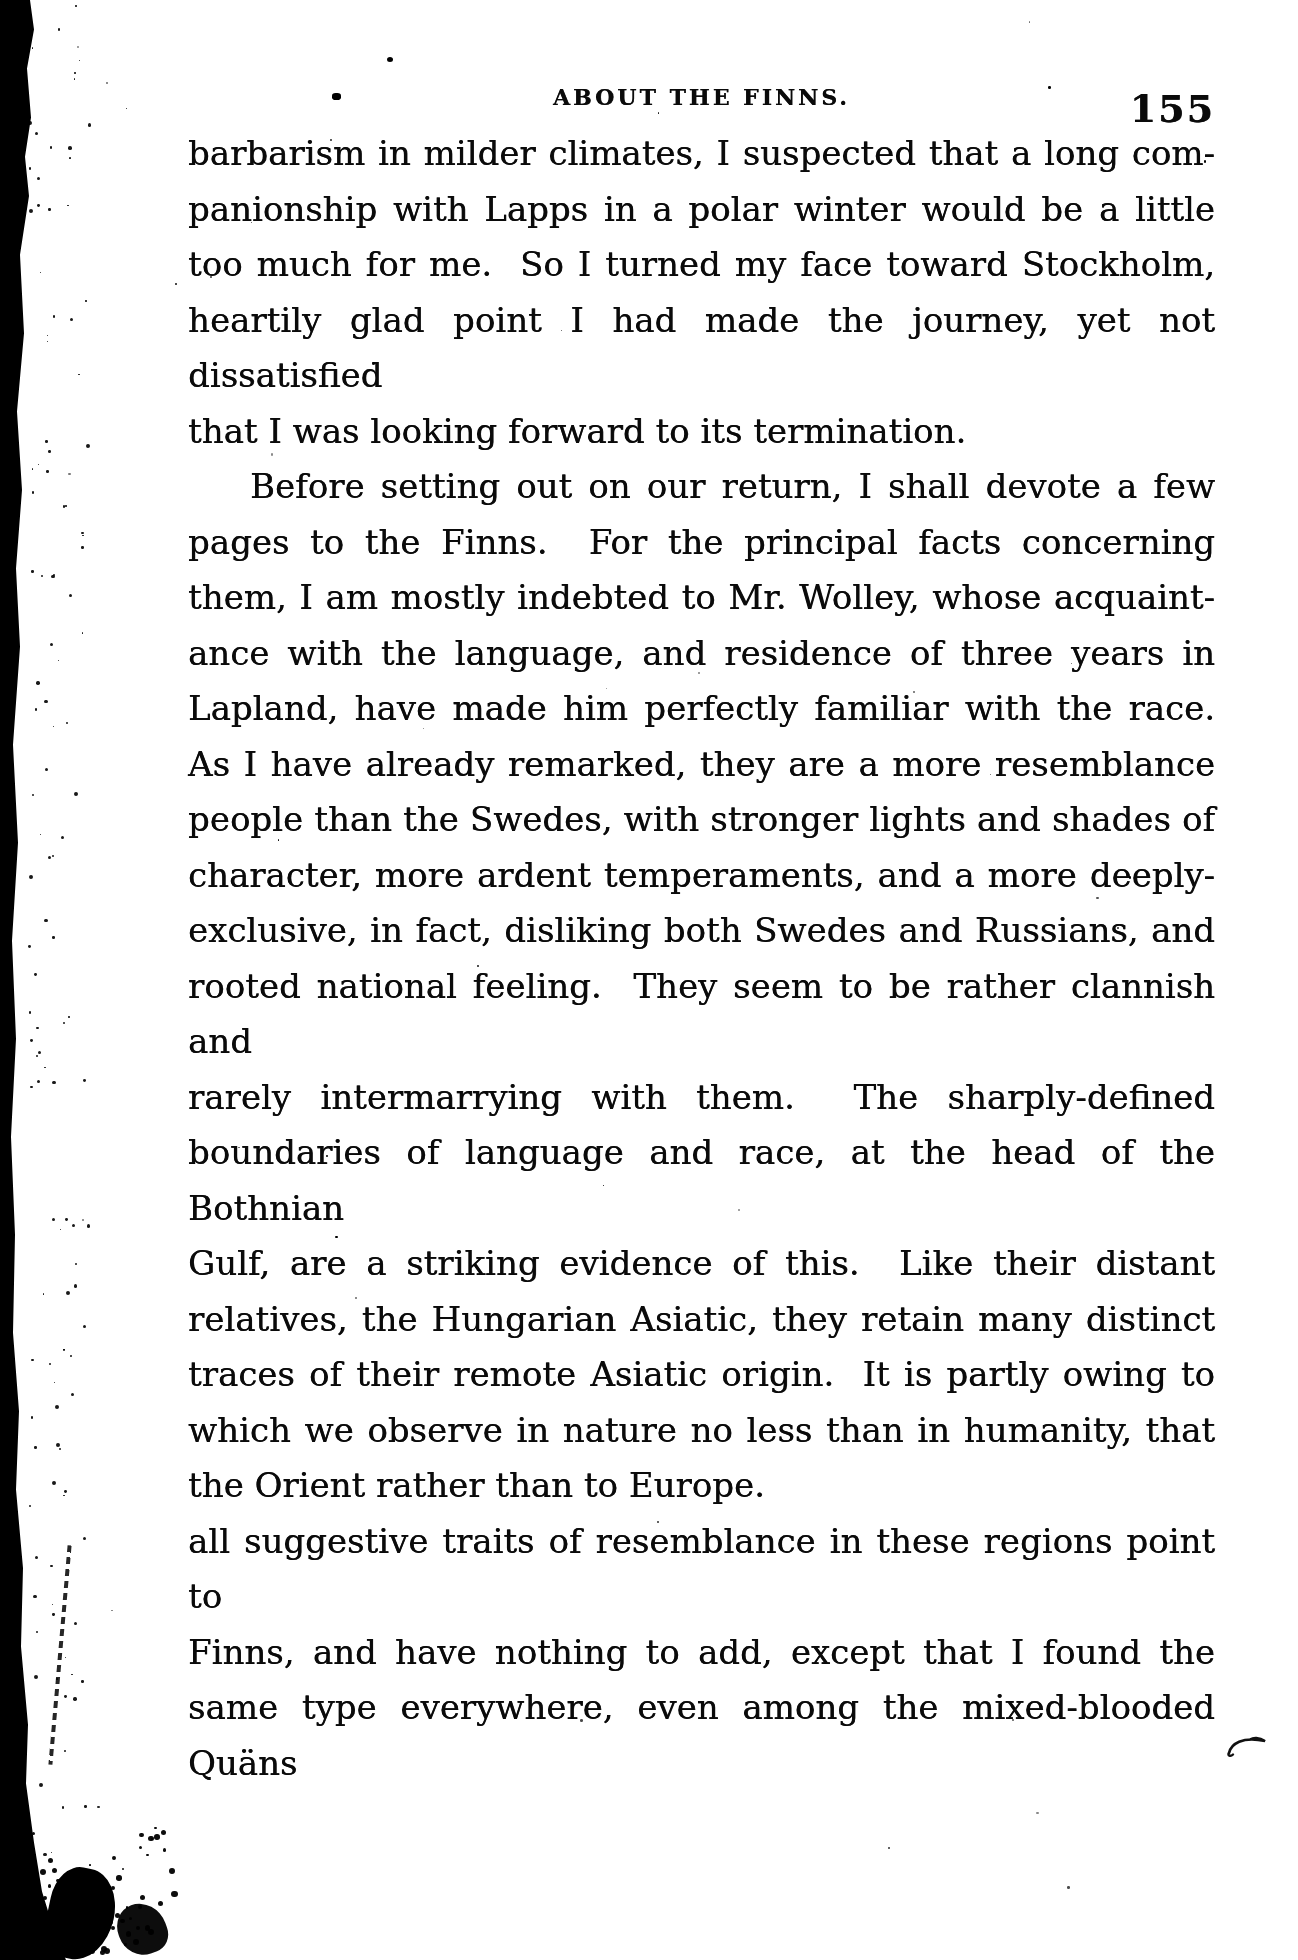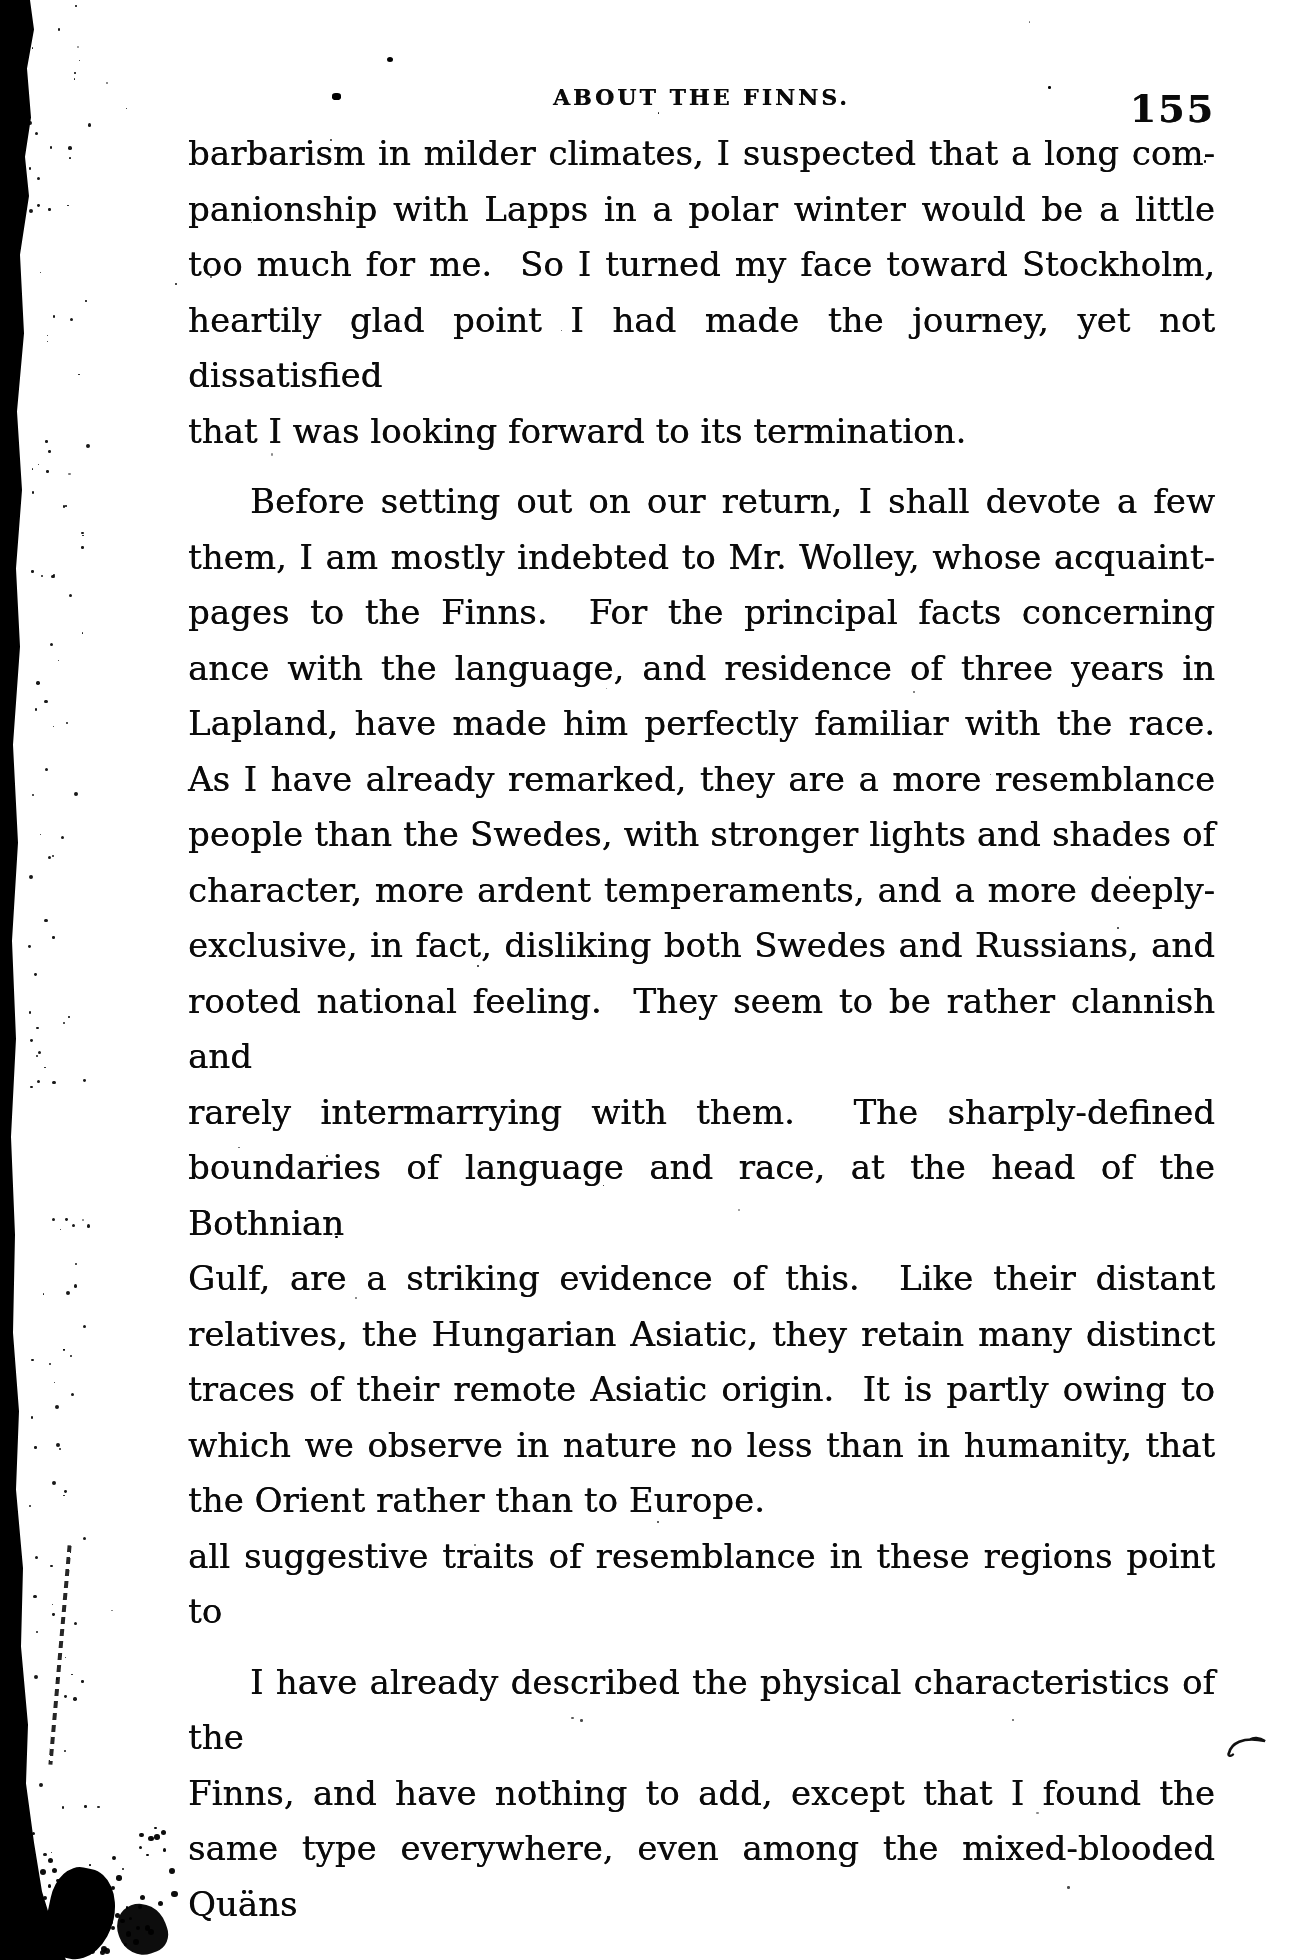--- a/index.html
+++ b/index.html
@@ -25,21 +25,21 @@
     text-shadow:0.4px 0.4px 0.5px rgba(0,0,0,0.8);
   }
   
   .body-text {
     position:absolute; top:126px; left:188px; width:1027px;
     font-size:34px; line-height:55.5px;
     text-shadow:0.35px 0.35px 0.55px rgba(0,0,0,0.85);
   }
   .line { text-align:justify; text-align-last:justify; text-justify:inter-word; }
   .line.para-end { text-align-last:left; }
-  .line.indent { text-indent:62px;margin-top:15px; }
+  .line.indent { text-indent:62px; }
   
   .binding-shadow {
     position:absolute; left:0; top:0; width:110px; height:1960px;
     background:#000;
     clip-path: polygon(
       0 0, 30px 0, 34px 1.5%, 27px 3.5%, 31px 6%, 25px 8%, 29px 10%,
       20px 13%, 24px 17%, 17px 21%, 22px 25%, 16px 29%, 20px 33%,
       13px 38%, 18px 43%, 12px 48%, 16px 53%, 11px 58%, 15px 63%,
       13px 68%, 19px 72%, 16px 76%, 23px 80%, 21px 84%, 28px 88%,
       26px 91%, 34px 94%, 42px 96.5%, 54px 98.5%, 66px 100%, 0 100%);
@@ -75,38 +75,37 @@
     <div class="page-number">155</div>
   </div>
 
   <div class="body-text" id="body-text">
       <div class="line">barbarism in milder climates, I suspected that a long com-</div>
       <div class="line">panionship with Lapps in a polar winter would be a little</div>
       <div class="line">too much for me.&nbsp; So I turned my face toward Stockholm,</div>
       <div class="line">heartily glad point I had made the journey, yet not dissatisfied</div>
       <div class="line para-end">that I was looking forward to its termination.</div>
       <div class="line indent">Before setting out on our return, I shall devote a few</div>
+      <div class="line">pages to the Finns.&nbsp; For the principal facts concerning</div>
       <div class="line">them, I am mostly indebted to Mr. Wolley, whose acquaint-</div>
-      <div class="line">pages to the Finns.&nbsp; For the principal facts concerning</div>
       <div class="line">ance with the language, and residence of three years in</div>
       <div class="line">Lapland, have made him perfectly familiar with the race.</div>
       <div class="line">As I have already remarked, they are a more resemblance</div>
       <div class="line">people than the Swedes, with stronger lights and shades of</div>
       <div class="line">character, more ardent temperaments, and a more deeply-</div>
       <div class="line">exclusive, in fact, disliking both Swedes and Russians, and</div>
       <div class="line">rooted national feeling.&nbsp; They seem to be rather clannish and</div>
       <div class="line">rarely intermarrying with them.&nbsp; The sharply-defined</div>
       <div class="line">boundaries of language and race, at the head of the Bothnian</div>
       <div class="line">Gulf, are a striking evidence of this.&nbsp; Like their distant</div>
       <div class="line">relatives, the Hungarian Asiatic, they retain many distinct</div>
       <div class="line">traces of their remote Asiatic origin.&nbsp; It is partly owing to</div>
       <div class="line">which we observe in nature no less than in humanity, that</div>
       <div class="line para-end">the Orient rather than to Europe.</div>
       <div class="line">all suggestive traits of resemblance in these regions point to</div>
-      <div class="line indent">I have already described the physical characteristics of the</div>
       <div class="line">Finns, and have nothing to add, except that I found the</div>
       <div class="line">same type everywhere, even among the mixed-blooded Quäns</div>
     </div>
 
   <svg class="margin-squiggle" width="48" height="30" viewBox="0 0 48 30">
     <path d="M7 23 C9 14, 20 6, 43 11 C37 7, 31 7.5, 28 9.5" stroke="#111" stroke-width="2.6" fill="none" stroke-linecap="round"></path>
     <path d="M7 23 C5 25.5, 8.5 27, 11 24.5" stroke="#111" stroke-width="2.4" fill="none" stroke-linecap="round"></path>
   </svg>
 
   <div id="speckles">

